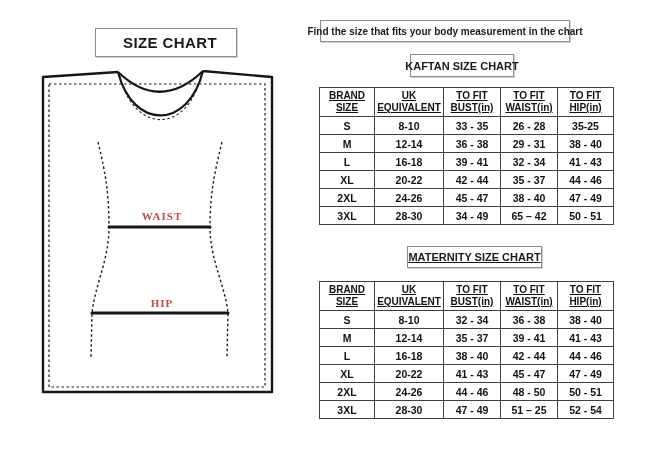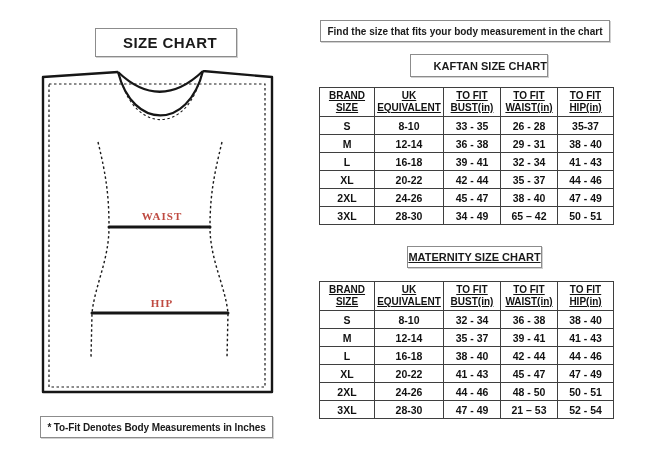--- a/index.html
+++ b/index.html
@@ -12,22 +12,22 @@
     position:relative;width:658px;height:466px;background:#ffffff;overflow:hidden;
     font-family:"Liberation Sans",sans-serif;color:#1a1a1a;
   }
   .box{
     position:absolute;border:1px solid var(--box-border);background:#fff;
     display:flex;align-items:center;justify-content:center;
     font-weight:bold;white-space:nowrap;box-shadow:1px 1px 0 rgba(0,0,0,0.18);
     box-sizing:border-box;
   }
   #title-box{left:95px;top:28px;width:142px;height:29px;font-size:15px;letter-spacing:0.4px;padding-left:8px;}
-  #banner-box{left:320px;top:20px;width:290px;height:22px;font-size:10px;}
-  #kaftan-label{left:410px;top:54px;width:138px;height:23px;font-size:11px;justify-content:flex-end;}
+  #banner-box{left:320px;top:20px;width:250px;height:22px;font-size:10px;}
+  #kaftan-label{left:410px;top:54px;width:104px;height:23px;font-size:11px;}
   #maternity-label{left:407px;top:246px;width:135px;height:22px;font-size:11px;text-decoration:underline;}
   #footnote-box{left:40px;top:416px;width:233px;height:22px;font-size:10px;letter-spacing:-0.1px;}
   #diagram{position:absolute;left:38px;top:70px;}
   table.size{
     position:absolute;border-collapse:collapse;table-layout:fixed;width:289px;background:#fff;
   }
   #table-0{left:319px;top:87px;}
   #table-1{left:319px;top:281px;}
   table.size th,table.size td{
     border:1px solid var(--table-border);font-weight:bold;text-align:center;
@@ -71,23 +71,20 @@
     <path d="M 184 72 C 176 105, 172 125, 172 157 C 172 190, 187 215, 190 243 L 189 288" fill="none" stroke="#1a1a1a" stroke-width="1.4" stroke-dasharray="2.5 2.5"></path>
 
     <line x1="71" y1="157" x2="172" y2="157" stroke="#161616" stroke-width="3" stroke-linecap="round"></line>
 
     <line x1="54" y1="243" x2="190" y2="243" stroke="#161616" stroke-width="3" stroke-linecap="round"></line>
 
     <text x="124" y="150" text-anchor="middle" class="svg-label">WAIST</text>
     <text x="124" y="237" text-anchor="middle" class="svg-label">HIP</text>
   </svg>
 
-  <div id="footnote-box" class="box">
-    <span>* To-Fit Denotes Body Measurements in Inches</span>
-  </div>
 
   <div id="banner-box" class="box">
     <span>Find the size that fits your body measurement in the chart</span>
   </div>
 
   <div id="kaftan-label" class="box">
     <span>KAFTAN SIZE CHART</span>
   </div>
 
   <table id="table-0" class="size">
@@ -99,21 +96,21 @@
           <th>TO FIT WAIST(in)</th>
           <th>TO FIT HIP(in)</th>
         </tr>
       </thead>
       <tbody>
         <tr>
           <td>S</td>
           <td>8-10</td>
           <td>33 - 35</td>
           <td>26 - 28</td>
-          <td>35-37</td>
+          <td>35-25</td>
         </tr>
         <tr>
           <td>M</td>
           <td>12-14</td>
           <td>36 - 38</td>
           <td>29 - 31</td>
           <td>38 - 40</td>
         </tr>
         <tr>
           <td>L</td>
@@ -193,19 +190,19 @@
           <td>2XL</td>
           <td>24-26</td>
           <td>44 - 46</td>
           <td>48 - 50</td>
           <td>50 - 51</td>
         </tr>
         <tr>
           <td>3XL</td>
           <td>28-30</td>
           <td>47 - 49</td>
-          <td>21 – 53</td>
+          <td>51 – 25</td>
           <td>52 - 54</td>
         </tr>
       </tbody>
     </table>
 
 </div>
 
 </body></html>

